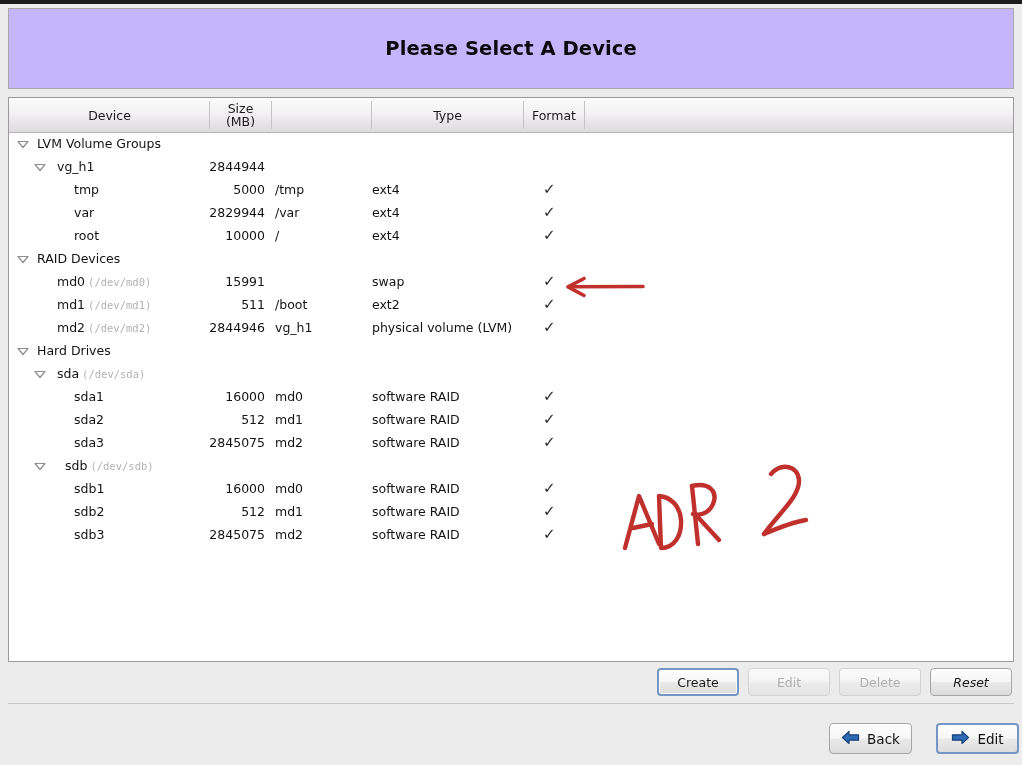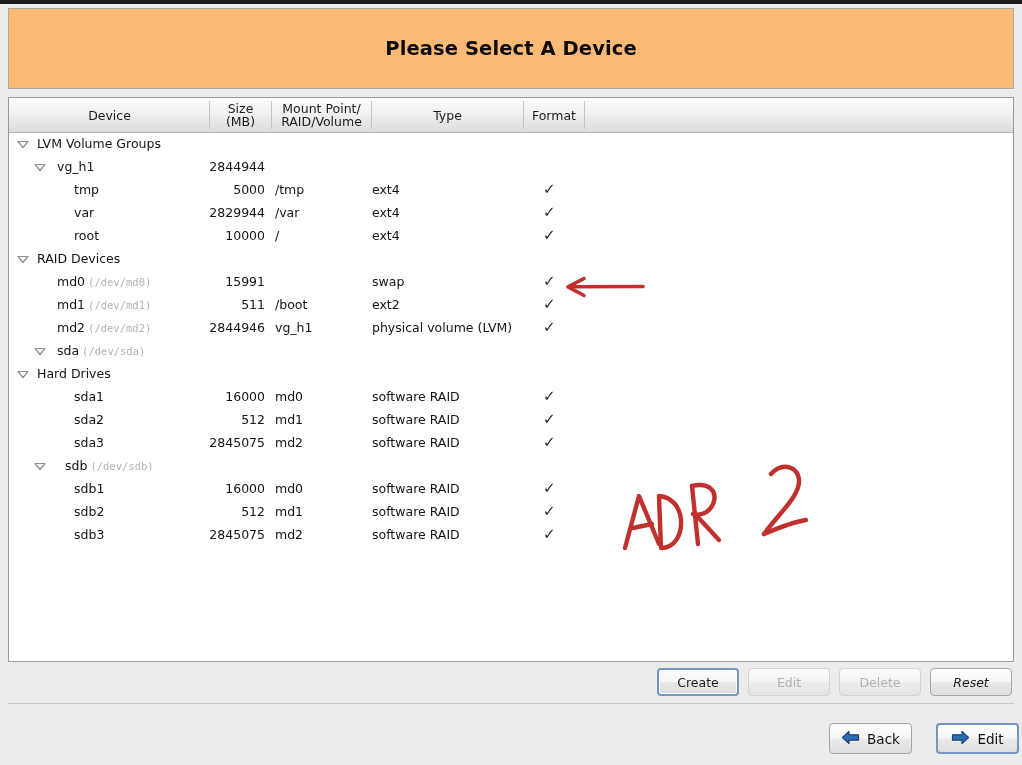--- a/index.html
+++ b/index.html
@@ -21,21 +21,21 @@
     left: 0; top: 0;
     width: 1022px; height: 4px;
     background: #1b1b1b;
   }
   
   .title-panel {
     position: absolute;
     left: 8px; top: 8px;
     width: 1006px; height: 81px;
     box-sizing: border-box;
-    background: #fdba74;
+    background: #c4b5fd;
     border: 1px solid #a9a9a9;
     display: flex;
     align-items: center;
     justify-content: center;
   }
   .title-text {
     font-size: 19.5px;
     font-weight: bold;
     color: #0a0a0a;
     letter-spacing: 0.1px;
@@ -218,24 +218,20 @@
 <div class="list-panel">
 
   <div class="list-header">
     <div class="hcell" style="left:1px; width:199px;">Device</div>
     <div class="hsep" style="left:200px;"></div>
     <div class="hcell" style="left:201px; width:61px; flex-direction:column;">
       <span>Size</span>
       <span>(MB)</span>
     </div>
     <div class="hsep" style="left:262px;"></div>
-    <div class="hcell" style="left:263px; width:99px; flex-direction:column;">
-      <span>Mount Point/</span>
-      <span>RAID/Volume</span>
-    </div>
     <div class="hsep" style="left:362px;"></div>
     <div class="hcell" style="left:363px; width:151px;">Type</div>
     <div class="hsep" style="left:514px;"></div>
     <div class="hcell" style="left:515px; width:60px;">Format</div>
     <div class="hsep" style="left:575px;"></div>
   </div>
 
   <div class="rows" id="rows-container">
       <div class="row">
         <svg class="tri-svg" width="12" height="9" viewBox="0 0 12 9" style="left: 8px;">
@@ -303,34 +299,34 @@
         <div class="c-format">✓</div>
       </div>
       <div class="row">
         <div class="c-device" style="left: 48px;">md2<span class="devpath">(/dev/md2)</span></div>
         <div class="c-size">2844946</div>
         <div class="c-mount">vg_h1</div>
         <div class="c-type">physical volume (LVM)</div>
         <div class="c-format">✓</div>
       </div>
       <div class="row">
+        <svg class="tri-svg" width="12" height="9" viewBox="0 0 12 9" style="left: 8px;">
+          <path d="M1 1.5 L11 1.5 L6 7.5 Z" fill="none" stroke="#8d8d8d" stroke-width="1.2" stroke-linejoin="round"></path>
+        </svg>
+        <div class="c-device" style="left: 28px;">Hard Drives</div>
+        <div class="c-size"></div>
+        <div class="c-mount"></div>
+        <div class="c-type"></div>
+        <div class="c-format"></div>
+      </div>
+      <div class="row">
         <svg class="tri-svg" width="12" height="9" viewBox="0 0 12 9" style="left: 25px;">
           <path d="M1 1.5 L11 1.5 L6 7.5 Z" fill="none" stroke="#8d8d8d" stroke-width="1.2" stroke-linejoin="round"></path>
         </svg>
         <div class="c-device" style="left: 48px;">sda<span class="devpath">(/dev/sda)</span></div>
-        <div class="c-size"></div>
-        <div class="c-mount"></div>
-        <div class="c-type"></div>
-        <div class="c-format"></div>
-      </div>
-      <div class="row">
-        <svg class="tri-svg" width="12" height="9" viewBox="0 0 12 9" style="left: 8px;">
-          <path d="M1 1.5 L11 1.5 L6 7.5 Z" fill="none" stroke="#8d8d8d" stroke-width="1.2" stroke-linejoin="round"></path>
-        </svg>
-        <div class="c-device" style="left: 28px;">Hard Drives</div>
         <div class="c-size"></div>
         <div class="c-mount"></div>
         <div class="c-type"></div>
         <div class="c-format"></div>
       </div>
       <div class="row">
         <div class="c-device" style="left: 65px;">sda1</div>
         <div class="c-size">16000</div>
         <div class="c-mount">md0</div>
         <div class="c-type">software RAID</div>

